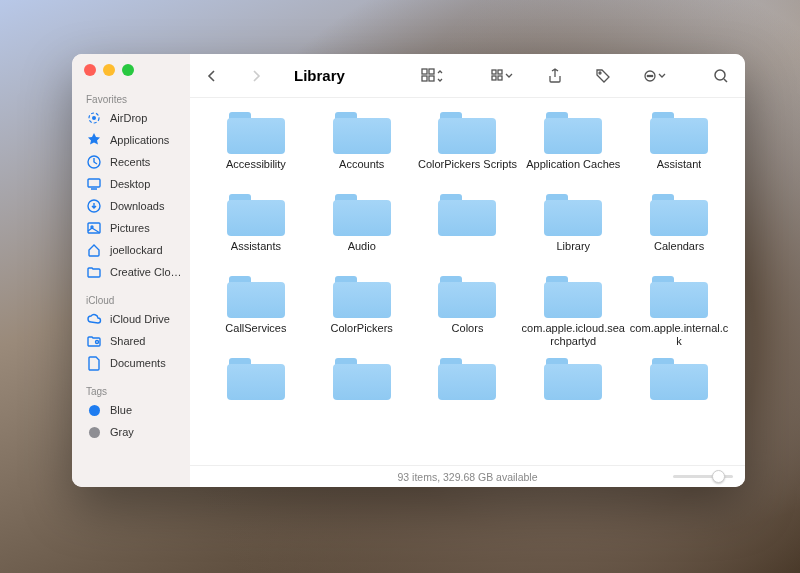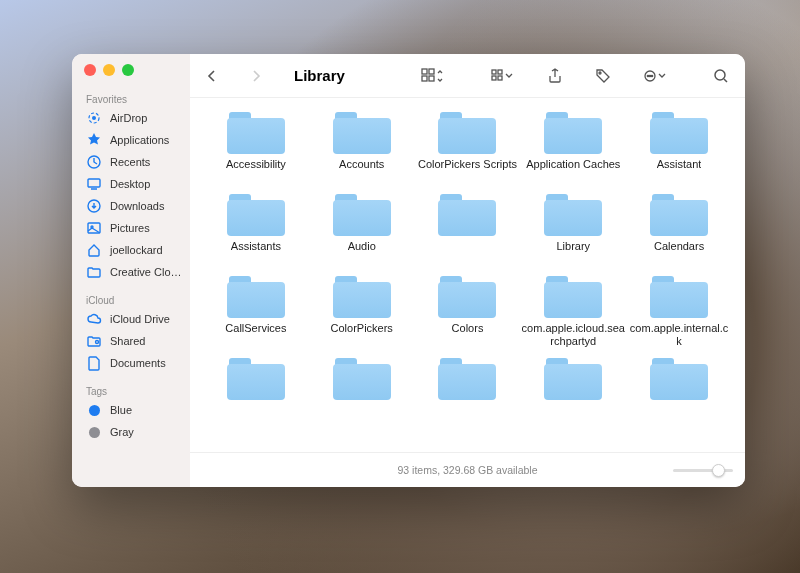--- a/index.html
+++ b/index.html
@@ -25,21 +25,21 @@
     .title { font-size:15px; font-weight:600; margin-left:4px; }
     .spacer { flex:1; }
     .tool-btn { height:24px; min-width:24px; padding:0 4px; display:flex; align-items:center; justify-content:center; color:#555; }
     .content { flex:1; overflow:hidden; padding:10px 14px; }
     .grid { display:grid; grid-template-columns:repeat(5,1fr); gap:6px 2px; }
     .folder { display:flex; flex-direction:column; align-items:center; gap:2px; cursor:default; }
     .folder-icon { width:62px; height:48px; position:relative; }
     .folder-icon::before { content:''; position:absolute; left:4px; top:4px; width:22px; height:10px; background:#8fc9f2; border-radius:3px 3px 0 0; }
     .folder-icon::after { content:''; position:absolute; left:2px; top:10px; width:58px; height:36px; background:linear-gradient(180deg,#a5d5f7 0%,#8fc9f2 100%); border-radius:4px; }
     .folder-label { font-size:11px; color:#222; text-align:center; line-height:1.2; min-height:26px; max-width:100%; overflow:hidden; word-break:break-word; }
-    .statusbar { height:35px; border-top:1px solid #eee; display:flex; align-items:center; justify-content:center; font-size:10.5px; color:#888; position:relative; }
+    .statusbar { height:22px; border-top:1px solid #eee; display:flex; align-items:center; justify-content:center; font-size:10.5px; color:#888; position:relative; }
     .zoom-slider { position:absolute; right:12px; width:60px; height:3px; background:#ddd; border-radius:2px; }
     .zoom-knob { position:absolute; right:8px; top:-5px; width:13px; height:13px; background:#fff; border:1px solid #ccc; border-radius:50%; box-shadow:0 1px 2px rgba(0,0,0,0.2); }
     svg { display:block; }
   </style>
 </head>
 <body>
 
 <div class="wallpaper"></div>
 
 <div class="finder">

